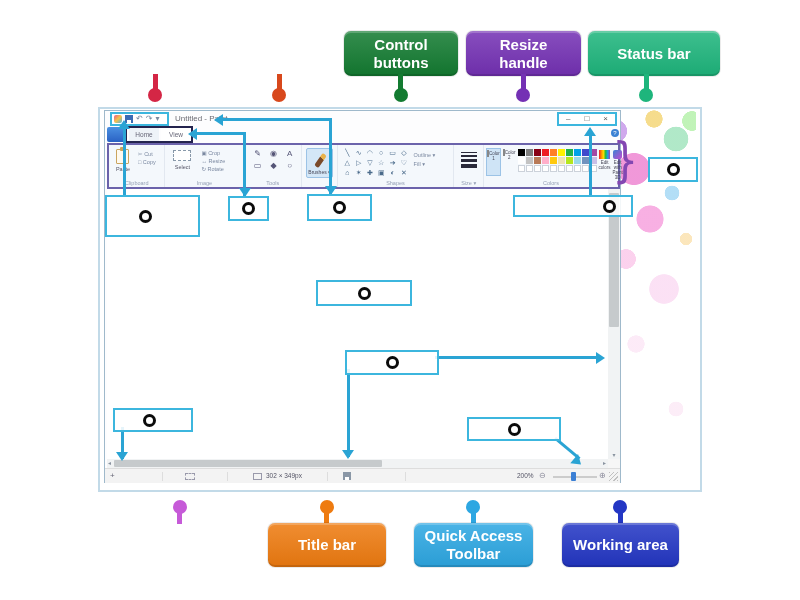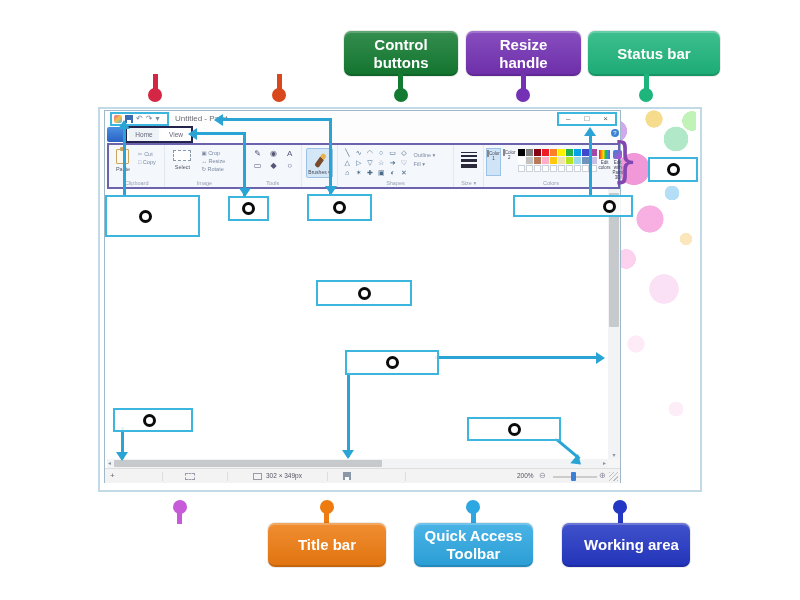--- a/index.html
+++ b/index.html
@@ -394,15 +394,15 @@
   <div class="dot dot-bot" style="left: 173px; background-color: rgb(198, 90, 216);"></div>
   <div class="dot dot-bot" style="left: 320px; background-color: rgb(238, 123, 16);"></div>
   <div class="dot dot-bot" style="left: 466px; background-color: rgb(45, 167, 226);"></div>
   <div class="dot dot-bot" style="left: 613px; background-color: rgb(35, 54, 196);"></div>
   <div class="stem stem-bot" style="left: 177px; background-color: rgb(198, 90, 216);"></div>
   <div class="stem stem-bot" style="left: 324px; background-color: rgb(238, 123, 16);"></div>
   <div class="stem stem-bot" style="left: 471px; background-color: rgb(45, 167, 226);"></div>
   <div class="stem stem-bot" style="left: 618px; background-color: rgb(35, 54, 196);"></div>
   <div class="pill pill-bot p-title" style="background-color: rgb(238, 123, 16);">Title bar</div>
   <div class="pill pill-bot p-qat" style="background-color: rgb(45, 167, 226);">Quick Access Toolbar</div>
-  <div class="pill pill-bot p-work" style="background-color: rgb(35, 54, 196); padding-left: 11px;">Working area</div>
+  <div class="pill pill-bot p-work" style="background-color: rgb(35, 54, 196);">Working area</div>
 
 </div>
 
 </body></html>

